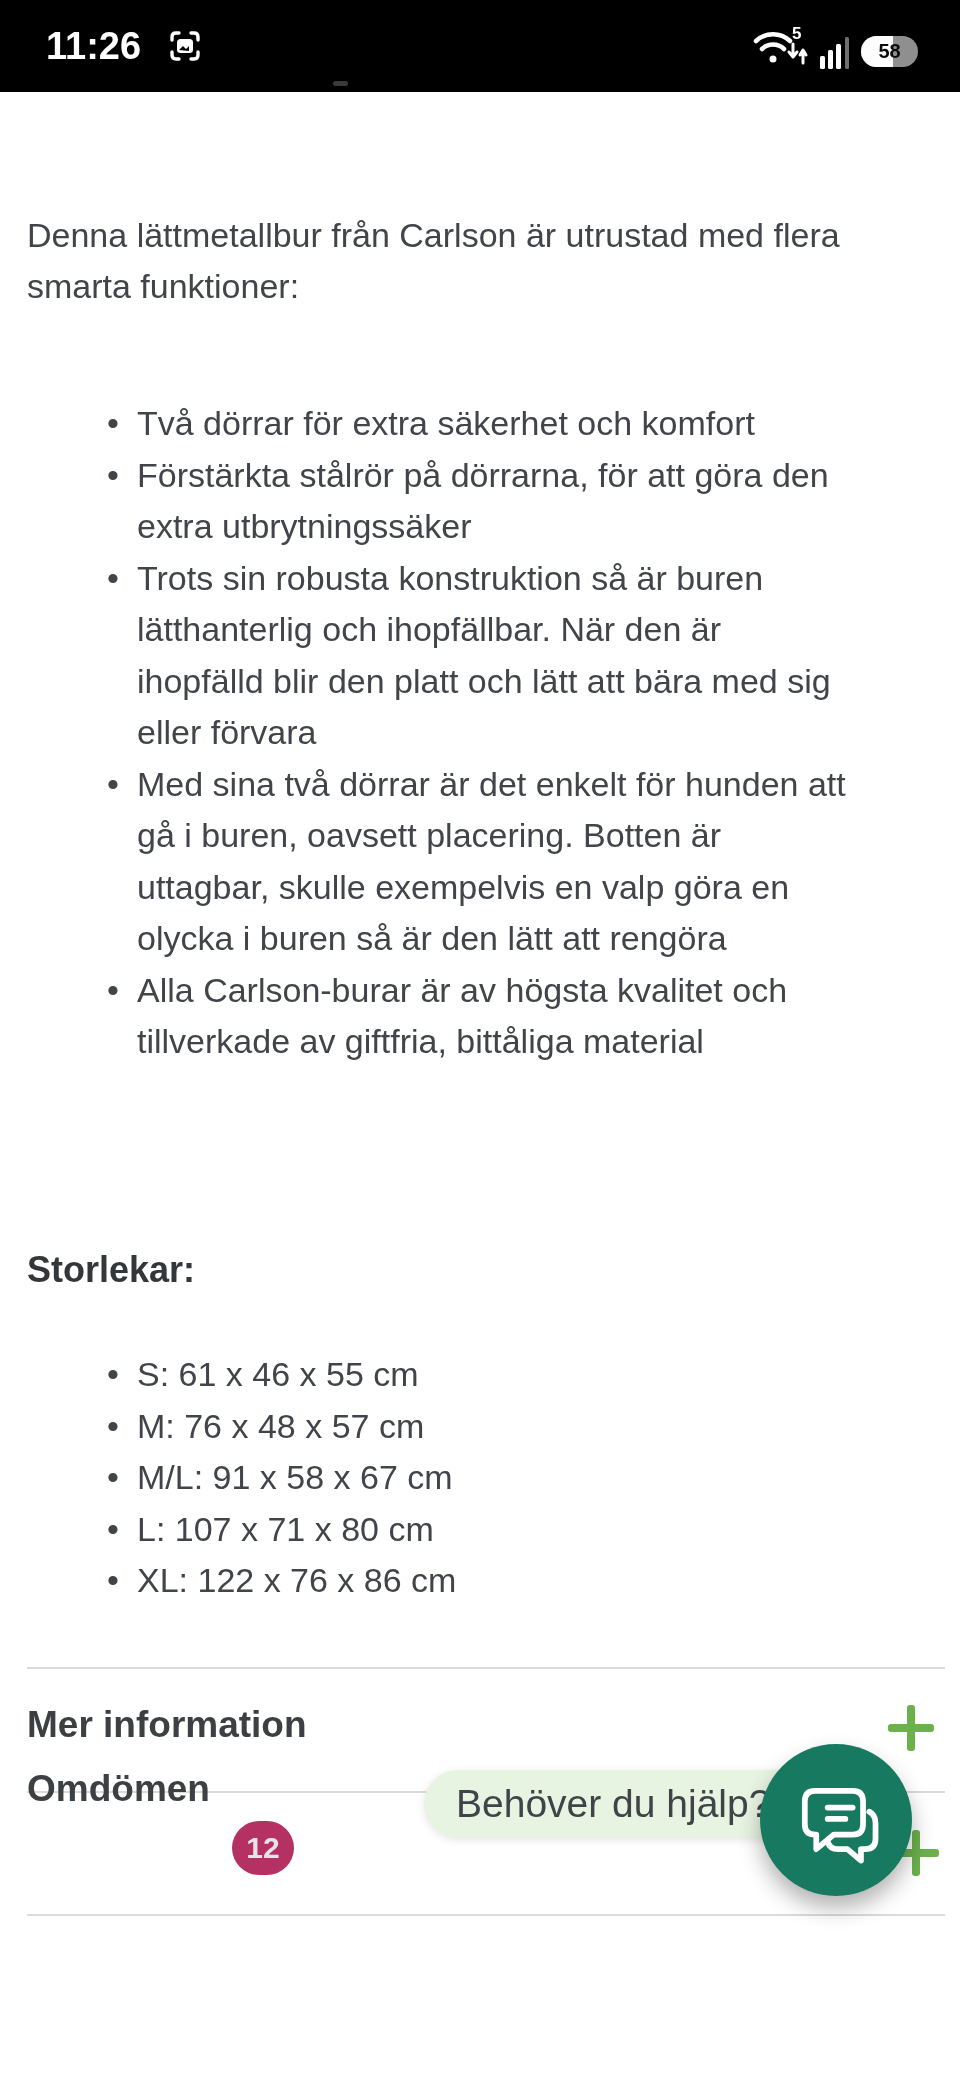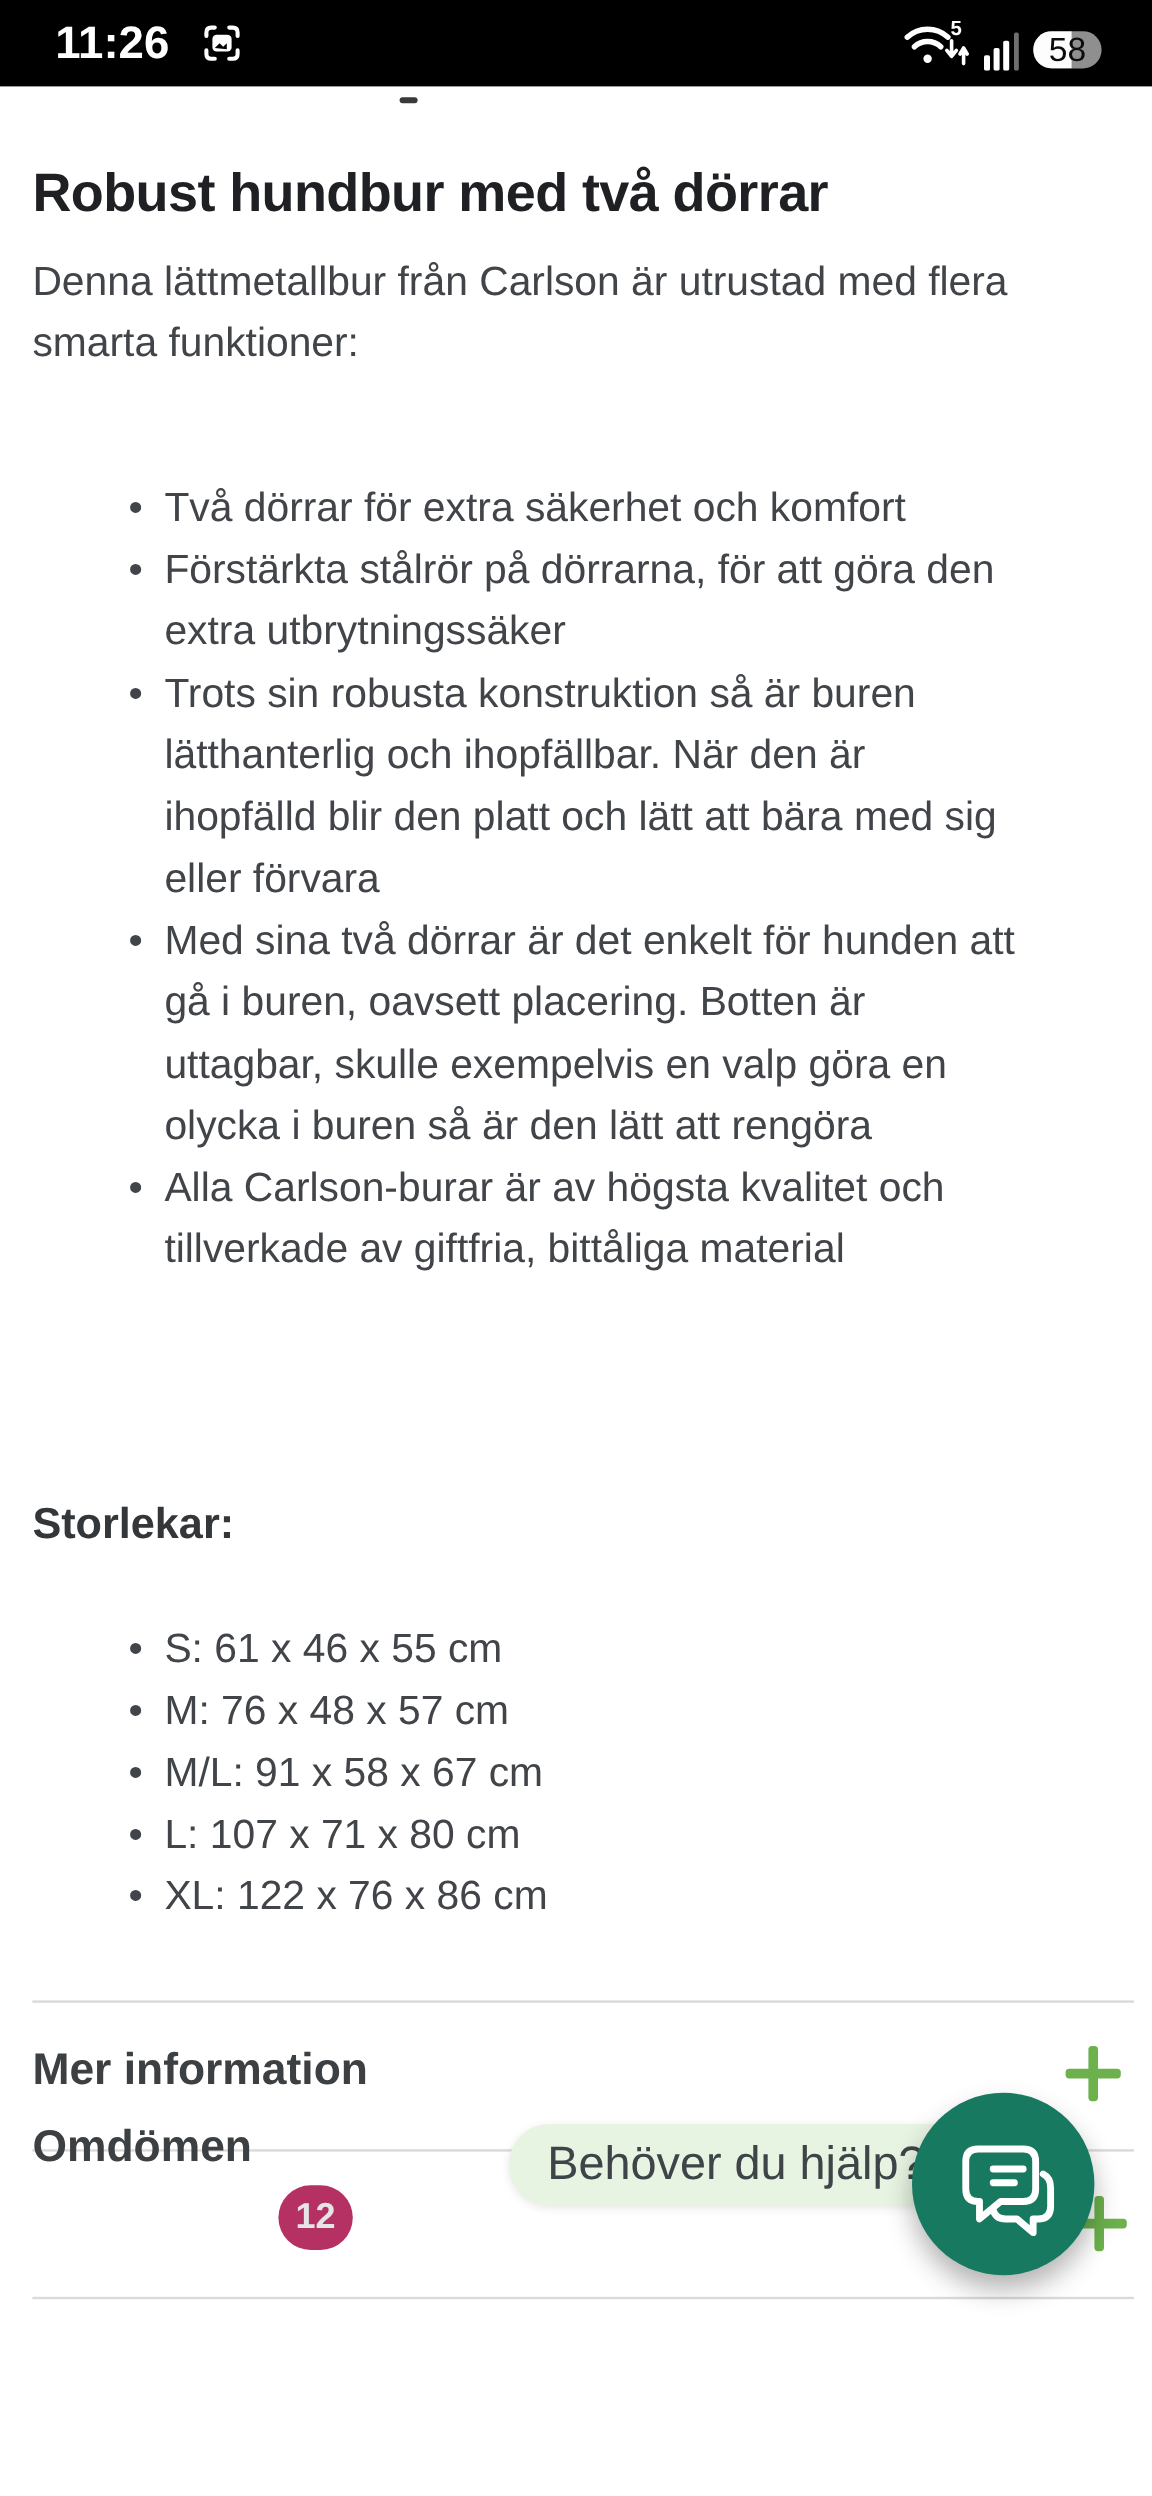--- a/index.html
+++ b/index.html
@@ -3,35 +3,35 @@
 <meta charset="utf-8">
 <style>
   html,body{margin:0;padding:0;background:#fff;}
   #screen{
     position:relative;width:960px;height:2080px;overflow:hidden;
     background:#fff;font-family:"Liberation Sans",sans-serif;
     -webkit-font-smoothing:antialiased;
   }
   
   .statusbar{
-    position:absolute;left:0;top:0;width:960px;height:72px;background:#000;
+    position:absolute;left:0;top:0;width:960px;height:92px;background:#000;
     display:flex;align-items:center;color:#fff;box-sizing:border-box;
     padding:0 42px 0 46px;
   }
   .time{font-size:38px;font-weight:700;letter-spacing:0;}
   .capture{margin-left:26px;display:flex;align-items:center;}
   .sb-right{margin-left:auto;display:flex;align-items:flex-end;gap:10px;}
   .battery{
     position:relative;width:57px;height:31px;border-radius:16px;
     background:#8f8f8f;overflow:hidden;margin-bottom:2px;
   }
   .battery .fill{position:absolute;left:0;top:0;bottom:0;width:56%;background:#fdfdfd;}
   .battery .pct{
     position:absolute;inset:0;display:flex;align-items:center;justify-content:center;
-    font-size:28px;font-weight:400;color:#0c0c0c;
+    font-size:20px;font-weight:700;color:#0c0c0c;
   }
   
   .peek-dash{position:absolute;left:333px;top:81px;width:15px;height:5px;border-radius:3px;background:#3a3a3a;}
   
   .title{
     position:absolute;left:27px;top:105px;width:906px;
     font-size:45px;font-weight:700;letter-spacing:-0.5px;
     color:var(--heading-text,#1f2023);
   }
   .intro{
@@ -132,21 +132,20 @@
       </svg>
       <span class="battery">
         <span class="fill"></span>
         <span class="pct">58</span>
       </span>
     </span>
   </div>
 
   <div class="peek-dash"></div>
 
-  <h1 class="title">Robust hundbur med två dörrar</h1>
   <p class="intro">Denna lättmetallbur från Carlson är utrustad med flera
 smarta funktioner:</p>
 
   <ul class="bullets features">
     <li>Två dörrar för extra säkerhet och komfort</li>
     <li>Förstärkta stålrör på dörrarna, för att göra den
 extra utbrytningssäker</li>
     <li>Trots sin robusta konstruktion så är buren
 lätthanterlig och ihopfällbar. När den är
 ihopfälld blir den platt och lätt att bära med sig

